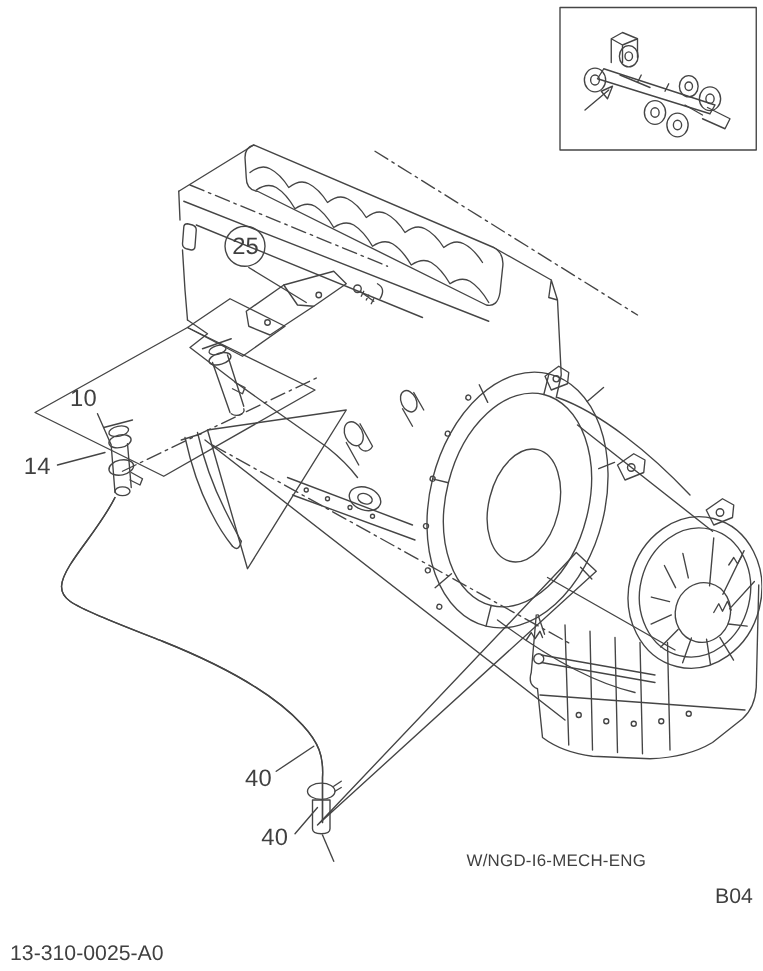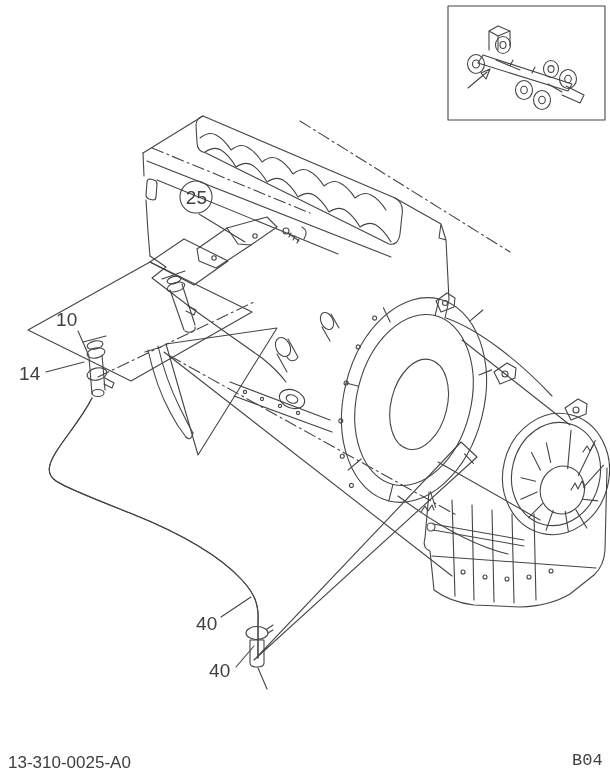--- a/index.html
+++ b/index.html
@@ -191,18 +191,19 @@
     </g>
   </svg>
 
   <div class="txt callout" style="left:183px;top:187px;width:27px;text-align:center;">25</div>
   <div class="txt callout" style="left:56px;top:309px;">10</div>
   <div class="txt callout" style="left:19px;top:363px;">14</div>
   <div class="txt callout" style="left:196px;top:613px;">40</div>
   <div class="txt callout" style="left:209px;top:660px;">40</div>
 
   <div class="txt caption" style="left:335px;top:681px;">
+    <div>W/NGD-I6-MECH-ENG</div>
   </div>
 
   <div class="txt footer" style="left:8px;top:753px;">13-310-0025-A0</div>
-  <div class="txt footer" style="left:572px;top:751px;font-family:Liberation Mono, monospace;">B04</div>
+  <div class="txt footer" style="left:572px;top:707px;">B04</div>
 
 </div>
 
 </body></html>

